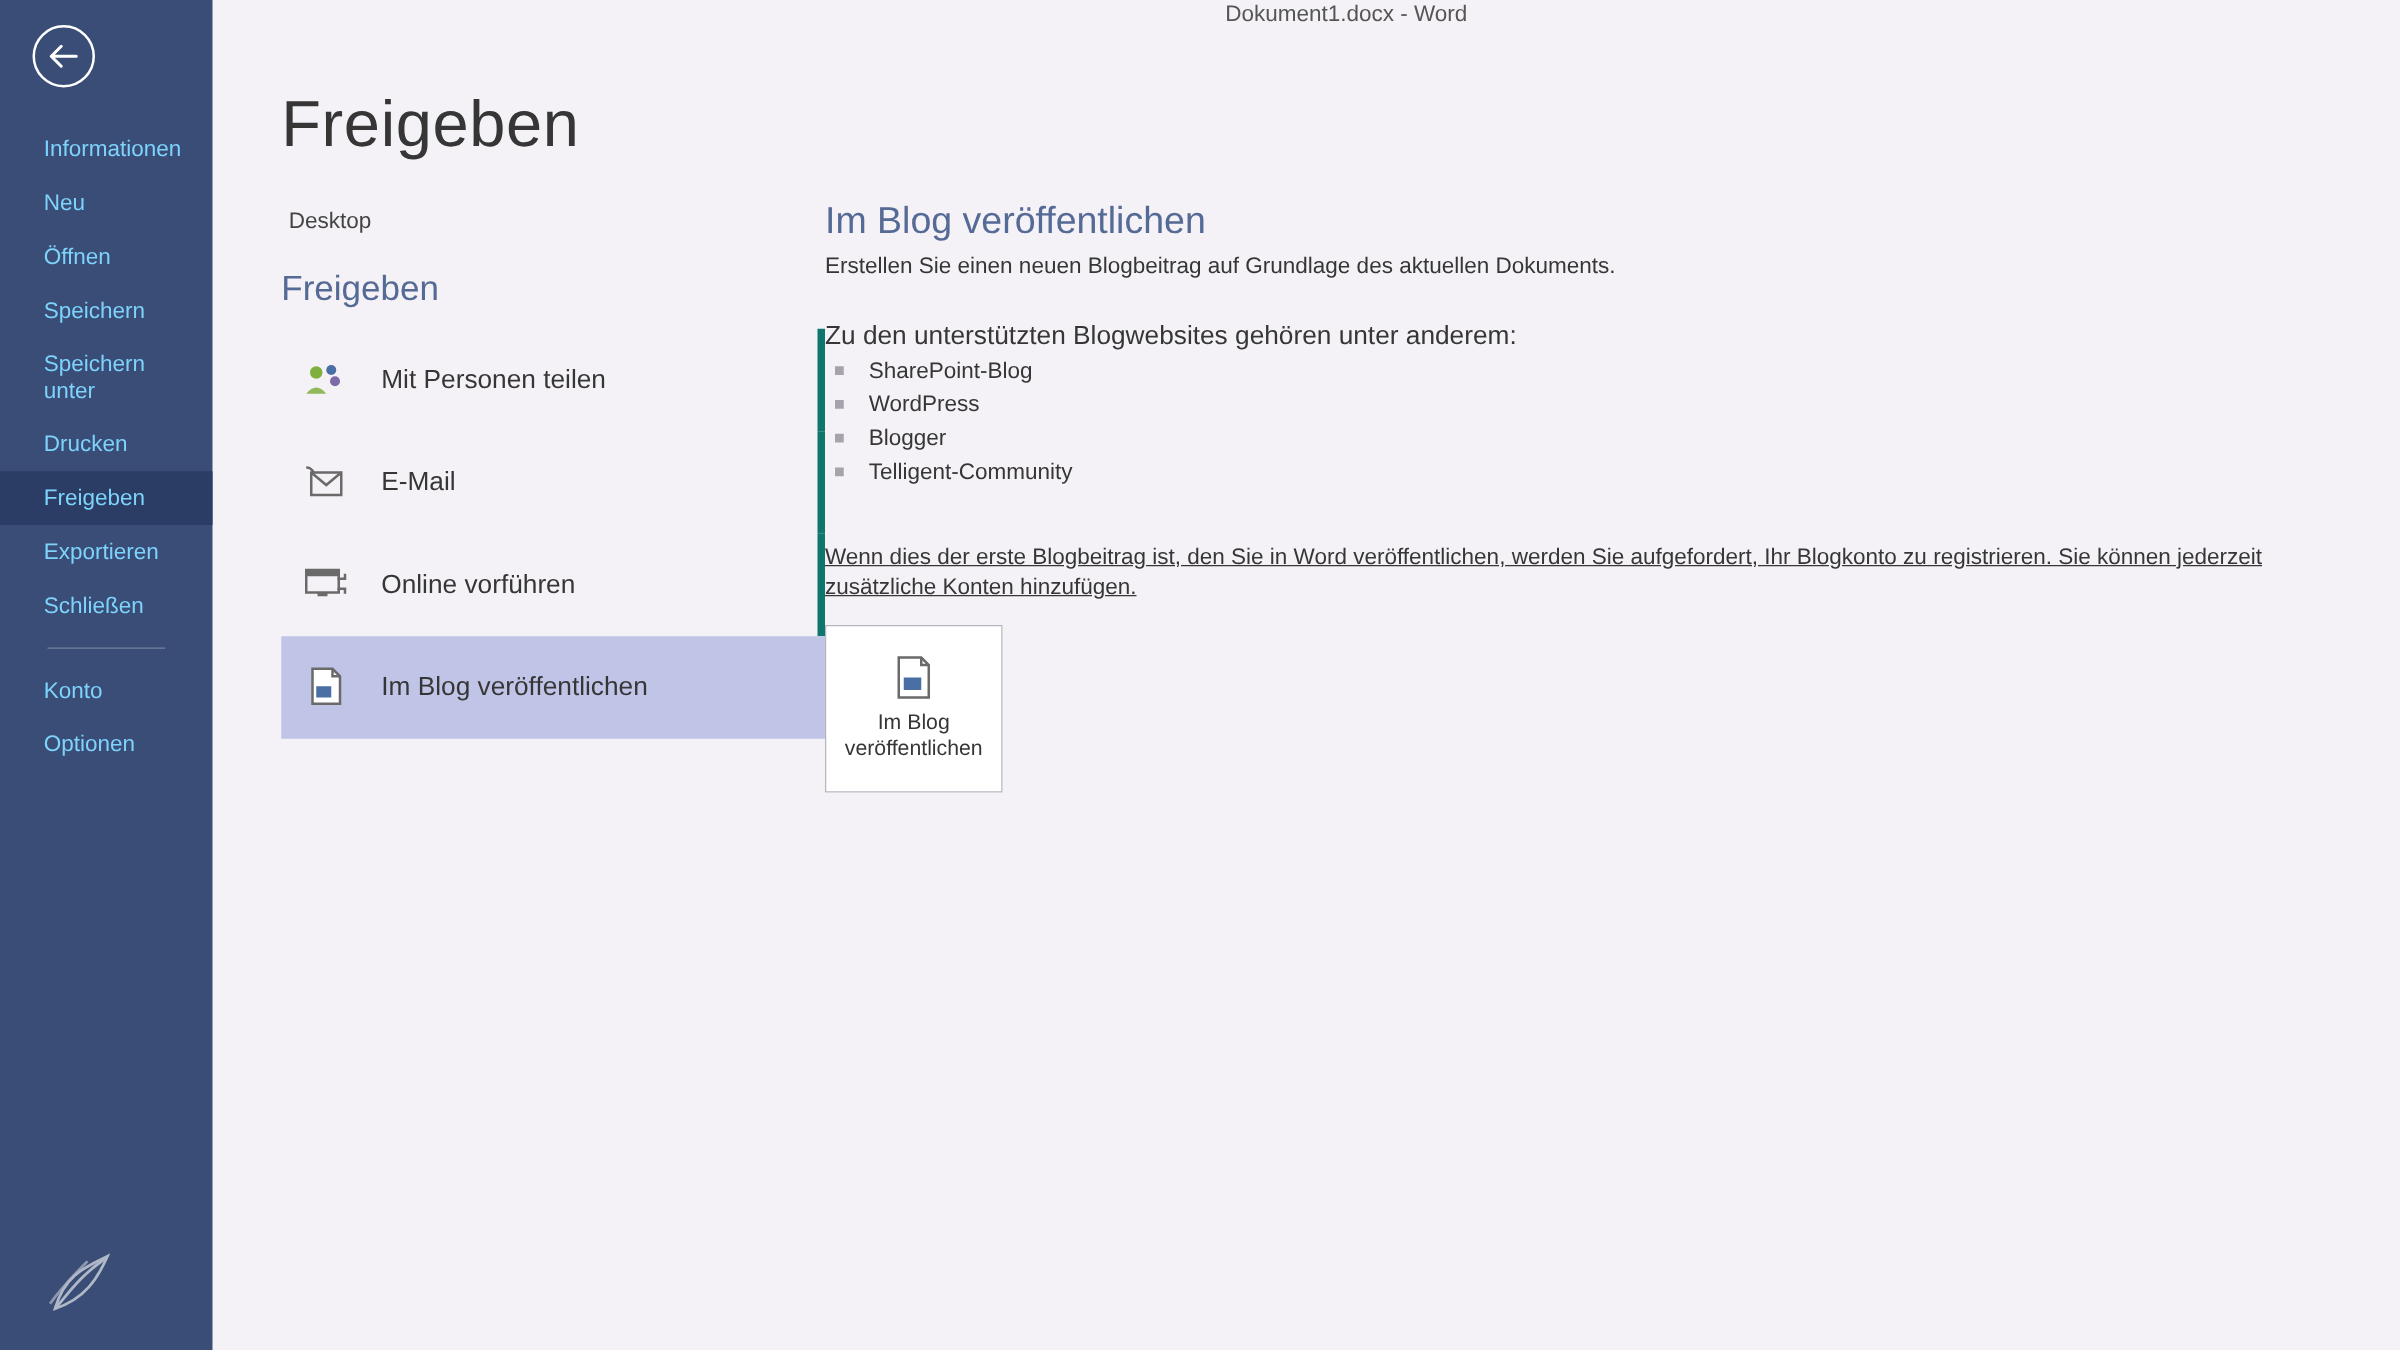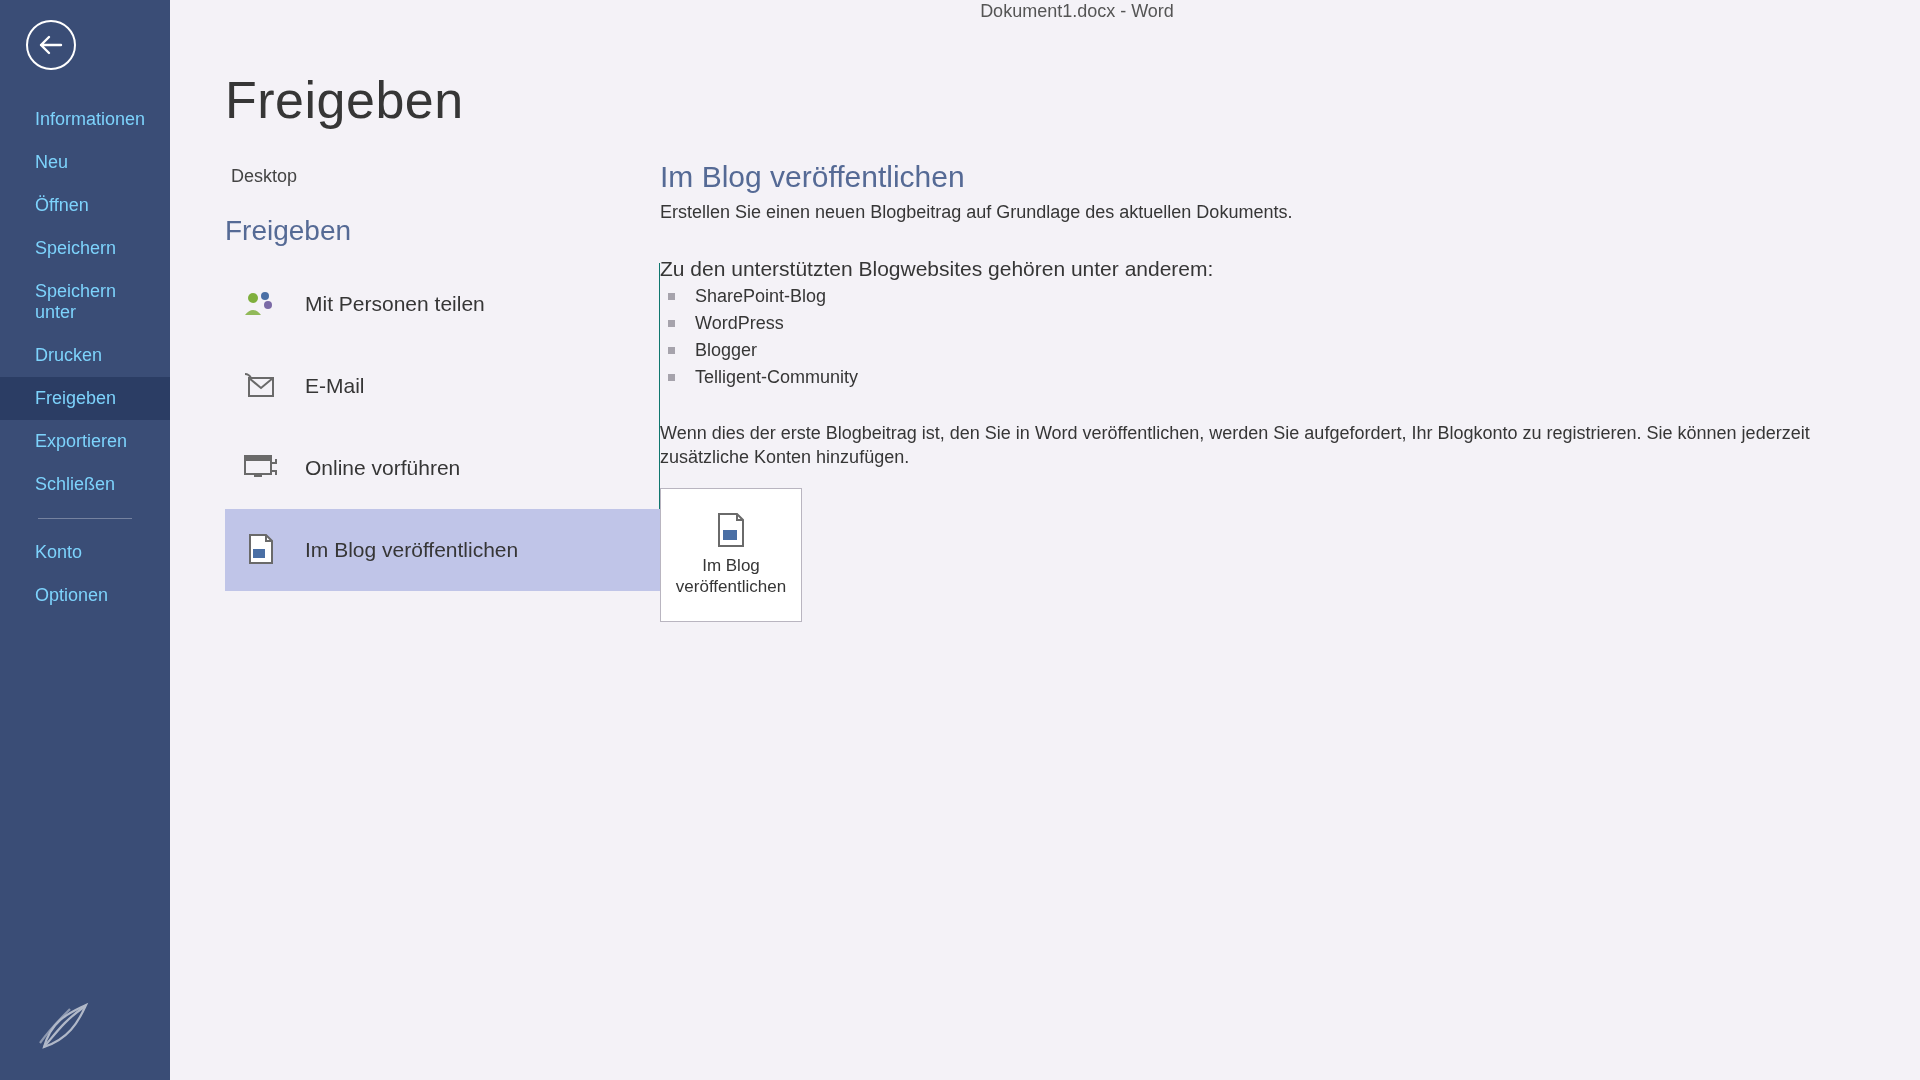--- a/index.html
+++ b/index.html
@@ -103,21 +103,21 @@
   font-weight: 400;
   margin-top: 28px;
   margin-bottom: 16px;
 }
 .share-list { display: flex; flex-direction: column; }
 .share-item {
   display: flex;
   align-items: center;
   gap: 26px;
   padding: 22px 12px 22px 16px;
-  border-right: 1px solid #0f766e;
+  border-right: 6px solid #0f766e;
   cursor: pointer;
 }
 .share-item:last-child { border-right: none; }
 .share-item .icon-slot {
   width: 38px; height: 38px;
   display: flex; align-items: center; justify-content: center;
 }
 .share-item .label {
   font-size: 21px;
   color: #363636;
@@ -156,22 +156,23 @@
 .site-list li::before {
   content: "";
   display: inline-block;
   width: 7px; height: 7px;
   background: #a6a3ac;
   margin-right: 20px;
 }
 .detail-note {
   font-size: 18px;
   color: #363636;
-  margin-top: 30px;
+  margin-top: 42px;
   line-height: 1.35;
+  text-decoration: underline;
 }
 .blog-btn {
   width: 142px;
   height: 134px;
   border: 1px solid #b9b5c0;
   background: #fff;
   margin-top: 18px;
   display: flex;
   flex-direction: column;
   align-items: center;

